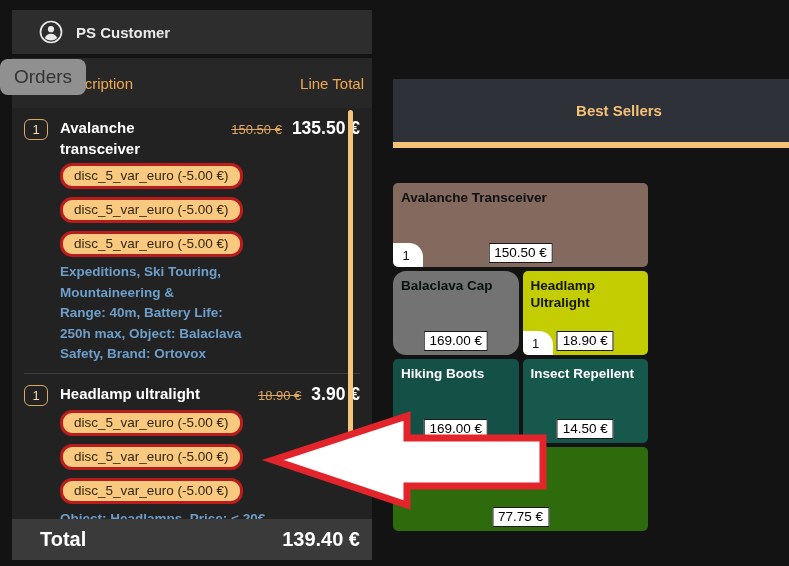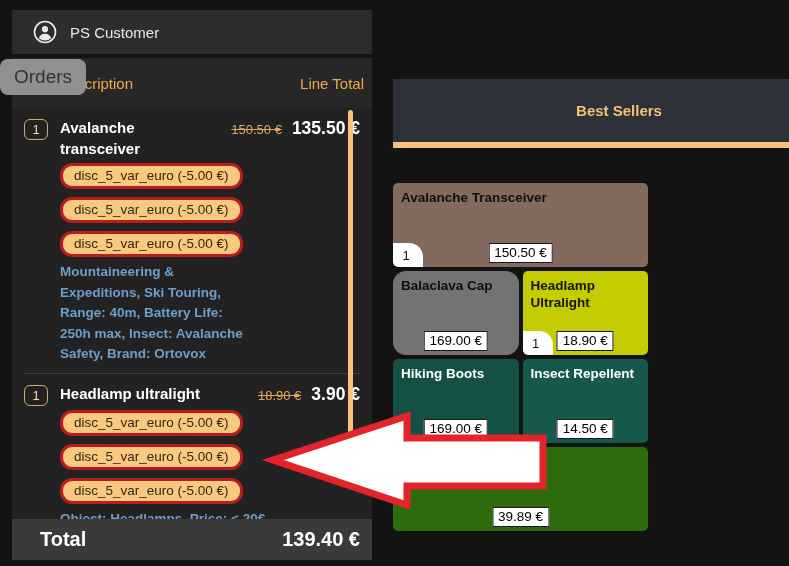--- a/index.html
+++ b/index.html
@@ -6,21 +6,21 @@
   *{box-sizing:border-box;}
   .screen{
     position:relative;width:789px;height:566px;overflow:hidden;
     background:#131313;font-family:"Liberation Sans",sans-serif;
     -webkit-font-smoothing:antialiased;
   }
   
   .order-panel{position:absolute;left:12px;top:10px;width:360px;height:550px;display:flex;flex-direction:column;}
   .customer-bar{
     height:44px;background:#2d2d2d;display:flex;align-items:center;gap:12px;
-    padding:0 20px;color:#e9e9e9;font-size:15px;font-weight:400;flex:0 0 auto;cursor:pointer;text-align:right;
+    padding:0 26px;color:#e9e9e9;font-size:15px;font-weight:700;flex:0 0 auto;cursor:pointer;text-align:right;
   }
   .customer-bar svg{display:block;}
   .order-header{
     margin-top:4px;height:50px;background:#272727;display:flex;align-items:center;
     padding:0 8px 0 12px;color:#efa94f;font-size:15px;font-weight:500;flex:0 0 auto;
   }
   .order-header .col-qty{width:34px;}
   .order-header .col-desc{flex:1;}
   .order-header .col-total{text-align:right;}
   .order-lines{flex:1;background:#222222;overflow:hidden;position:relative;padding:0 12px;}
@@ -113,24 +113,24 @@
           <span class="old-price">150.50 €</span>
           <span class="new-price">135.50 €</span>
         </span>
       </div>
       <div class="pill-list">
             <span class="discount-pill">disc_5_var_euro (-5.00 €)</span>
             <span class="discount-pill">disc_5_var_euro (-5.00 €)</span>
             <span class="discount-pill">disc_5_var_euro (-5.00 €)</span>
           </div>
       <div class="attr-text">
+            <div>Expeditions, Ski Touring,</div>
             <div>Mountaineering &amp;</div>
-            <div>Expeditions, Ski Touring,</div>
             <div>Range: 40m, Battery Life:</div>
-            <div>250h max, Insect: Avalanche</div>
+            <div>250h max, Object: Balaclava</div>
             <div>Safety, Brand: Ortovox</div>
           </div>
     </div>
 
     <div class="order-line">
       <div class="line-top">
         <span class="qty-badge">1</span>
         <span class="line-name">Headlamp ultralight</span>
         <span class="price-block">
           <span class="old-price">18.90 €</span>
@@ -186,21 +186,21 @@
 
     <div class="product-card" style="background: rgb(22, 88, 76); color: rgb(255, 255, 255);">
       <div class="pname">Insect Repellent</div>
 
       <div class="price-tag">14.50 €</div>
     </div>
 
     <div class="product-card wide" style="background: rgb(45, 107, 13); color: rgb(255, 255, 255);">
       <div class="pname"></div>
 
-      <div class="price-tag">39.89 €</div>
+      <div class="price-tag">77.75 €</div>
     </div>
   </div>
 
   <div class="tooltip">Orders</div>
 
   <svg class="arrow-svg" width="789" height="566" viewBox="0 0 789 566">
     <polygon id="arrow-poly" points="273,460 407,416 407,438 543,438 543,486 407,486 407,505" fill="#FFFFFF" stroke="#E3242B" stroke-width="7" stroke-linejoin="miter" stroke-miterlimit="12"></polygon>
   </svg>
 
 </div>

